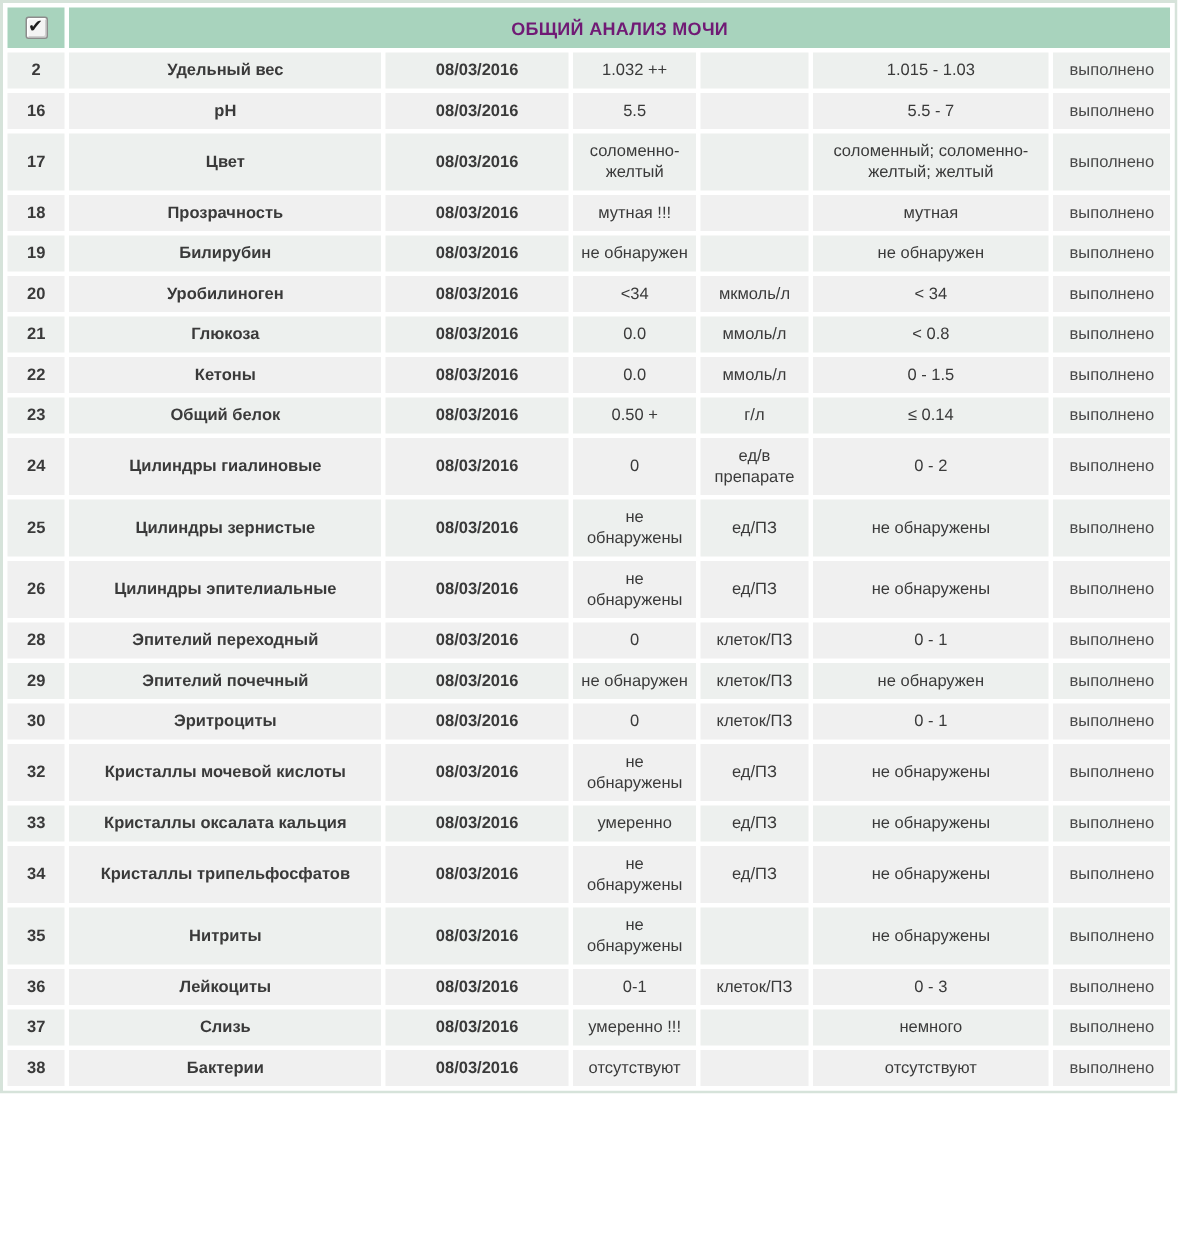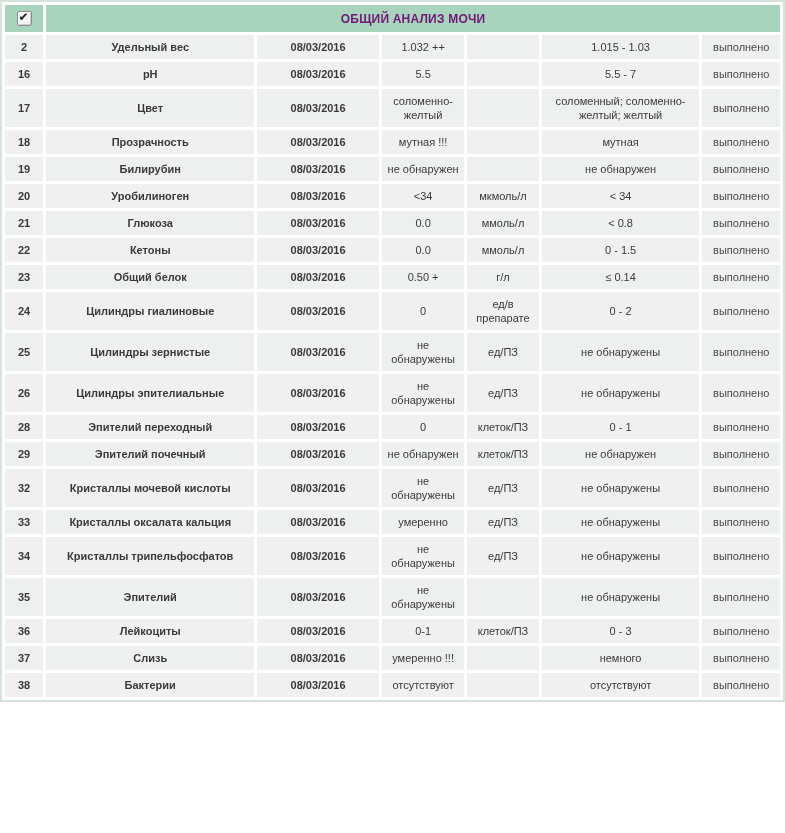--- a/index.html
+++ b/index.html
@@ -216,20 +216,29 @@
         <tr class="alt">
           <td class="num">29</td>
           <td class="name">Эпителий почечный</td>
           <td class="date">08/03/2016</td>
           <td class="result">не обнаружен</td>
           <td class="unit">клеток/ПЗ</td>
           <td class="ref">не обнаружен</td>
           <td class="status">выполнено</td>
         </tr>
         <tr>
+          <td class="num">30</td>
+          <td class="name">Эритроциты</td>
+          <td class="date">08/03/2016</td>
+          <td class="result">0</td>
+          <td class="unit">клеток/ПЗ</td>
+          <td class="ref">0 - 1</td>
+          <td class="status">выполнено</td>
+        </tr>
+        <tr>
           <td class="num">32</td>
           <td class="name">Кристаллы мочевой кислоты</td>
           <td class="date">08/03/2016</td>
           <td class="result">не обнаружены</td>
           <td class="unit">ед/ПЗ</td>
           <td class="ref">не обнаружены</td>
           <td class="status">выполнено</td>
         </tr>
         <tr class="alt">
           <td class="num">33</td>
@@ -244,21 +253,21 @@
           <td class="num">34</td>
           <td class="name">Кристаллы трипельфосфатов</td>
           <td class="date">08/03/2016</td>
           <td class="result">не обнаружены</td>
           <td class="unit">ед/ПЗ</td>
           <td class="ref">не обнаружены</td>
           <td class="status">выполнено</td>
         </tr>
         <tr class="alt">
           <td class="num">35</td>
-          <td class="name">Эпителий</td>
+          <td class="name">Нитриты</td>
           <td class="date">08/03/2016</td>
           <td class="result">не обнаружены</td>
           <td class="unit"></td>
           <td class="ref">не обнаружены</td>
           <td class="status">выполнено</td>
         </tr>
         <tr>
           <td class="num">36</td>
           <td class="name">Лейкоциты</td>
           <td class="date">08/03/2016</td>

